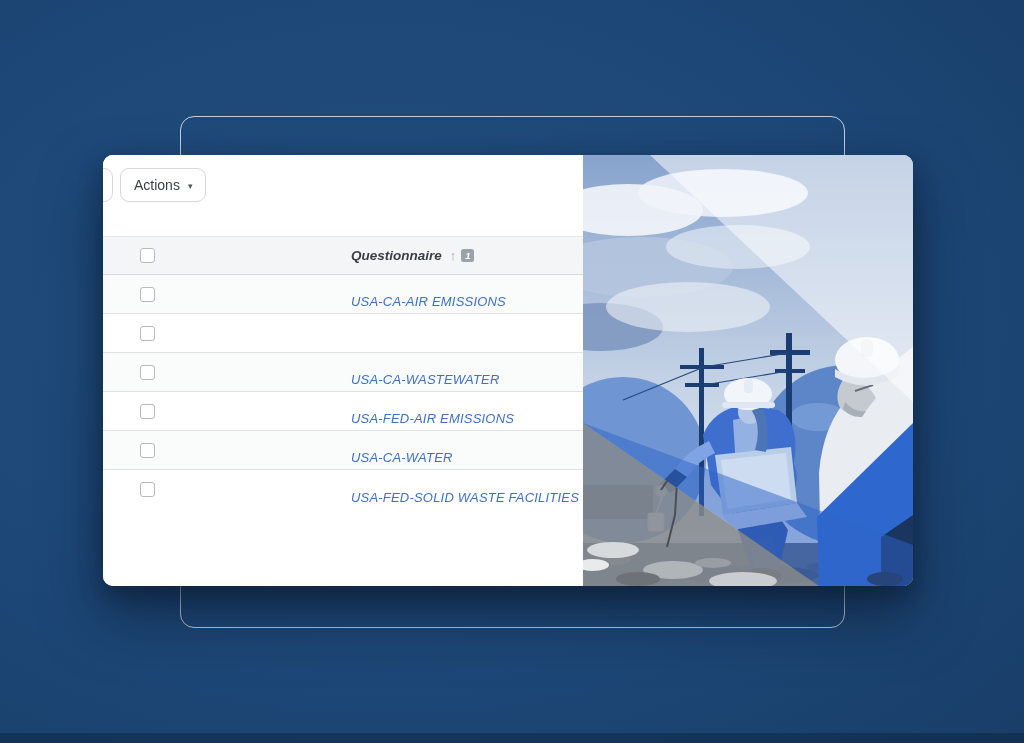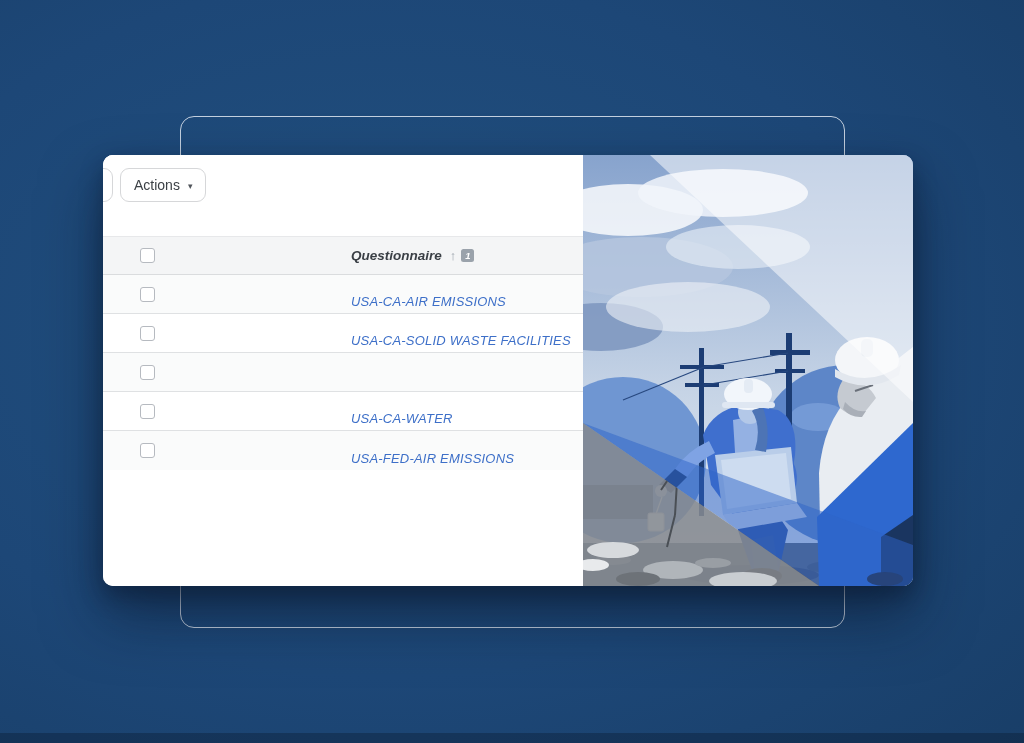--- a/index.html
+++ b/index.html
@@ -108,49 +108,57 @@
     </div>
     <div class="cell-label">
       <a class="link" href="#">USA-CA-AIR EMISSIONS</a>
     </div>
   </div>
 
   <div class="row">
     <div class="cell-check">
       <span class="checkbox"></span>
     </div>
-    <div class="cell-label">
-      <a class="link" href="#">USA-CA-SOLID WASTE FACILITIES</a>
-    </div>
-  </div>
-
-  <div class="row">
-    <div class="cell-check">
-      <span class="checkbox"></span>
+  </div>
+
+  <div class="row">
+    <div class="cell-check">
+      <span class="checkbox"></span>
+    </div>
+    <div class="cell-label">
+      <a class="link" href="#">USA-CA-WASTEWATER</a>
+    </div>
+  </div>
+
+  <div class="row">
+    <div class="cell-check">
+      <span class="checkbox"></span>
+    </div>
+    <div class="cell-label">
+      <a class="link" href="#">USA-FED-AIR EMISSIONS</a>
     </div>
   </div>
 
   <div class="row">
     <div class="cell-check">
       <span class="checkbox"></span>
     </div>
     <div class="cell-label">
       <a class="link" href="#">USA-CA-WATER</a>
     </div>
   </div>
 
   <div class="row">
     <div class="cell-check">
       <span class="checkbox"></span>
     </div>
     <div class="cell-label">
-      <a class="link" href="#">USA-FED-AIR EMISSIONS</a>
-    </div>
-  </div>
-
+      <a class="link" href="#">USA-FED-SOLID WASTE FACILITIES</a>
+    </div>
+  </div>
 
 
 </div>
     </div>
 
     <div class="photo-pane">
       <svg viewBox="0 0 330 431" xmlns="http://www.w3.org/2000/svg">
         <defs>
           <linearGradient id="sky" x1="0" y1="0" x2="0" y2="1">
             <stop offset="0" stop-color="#87a3cd"></stop>

